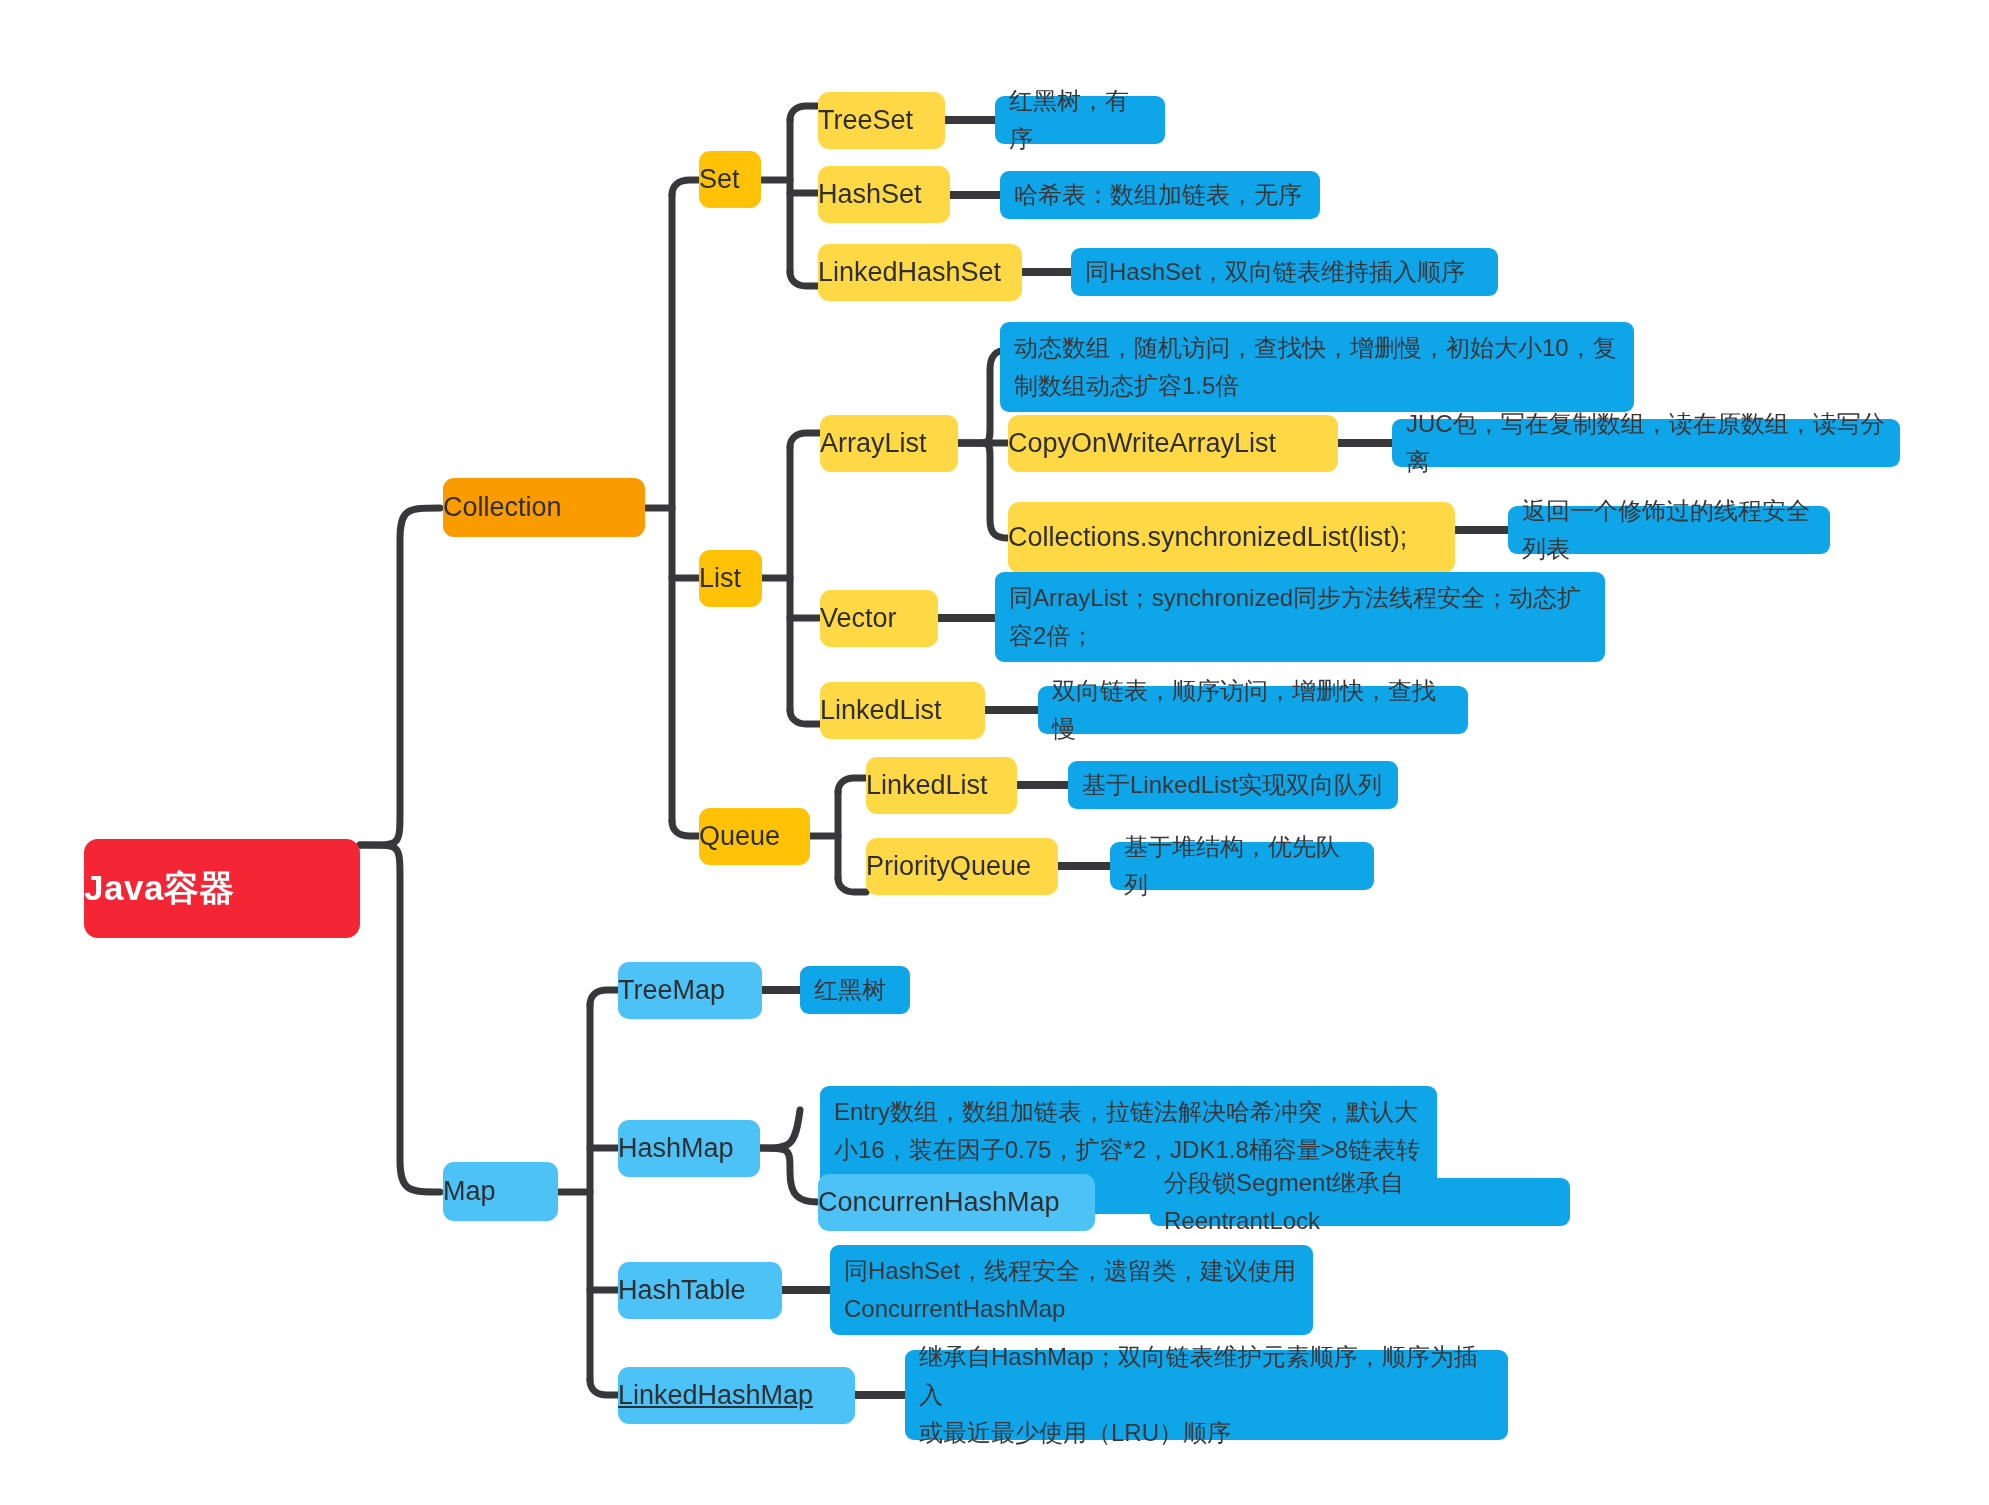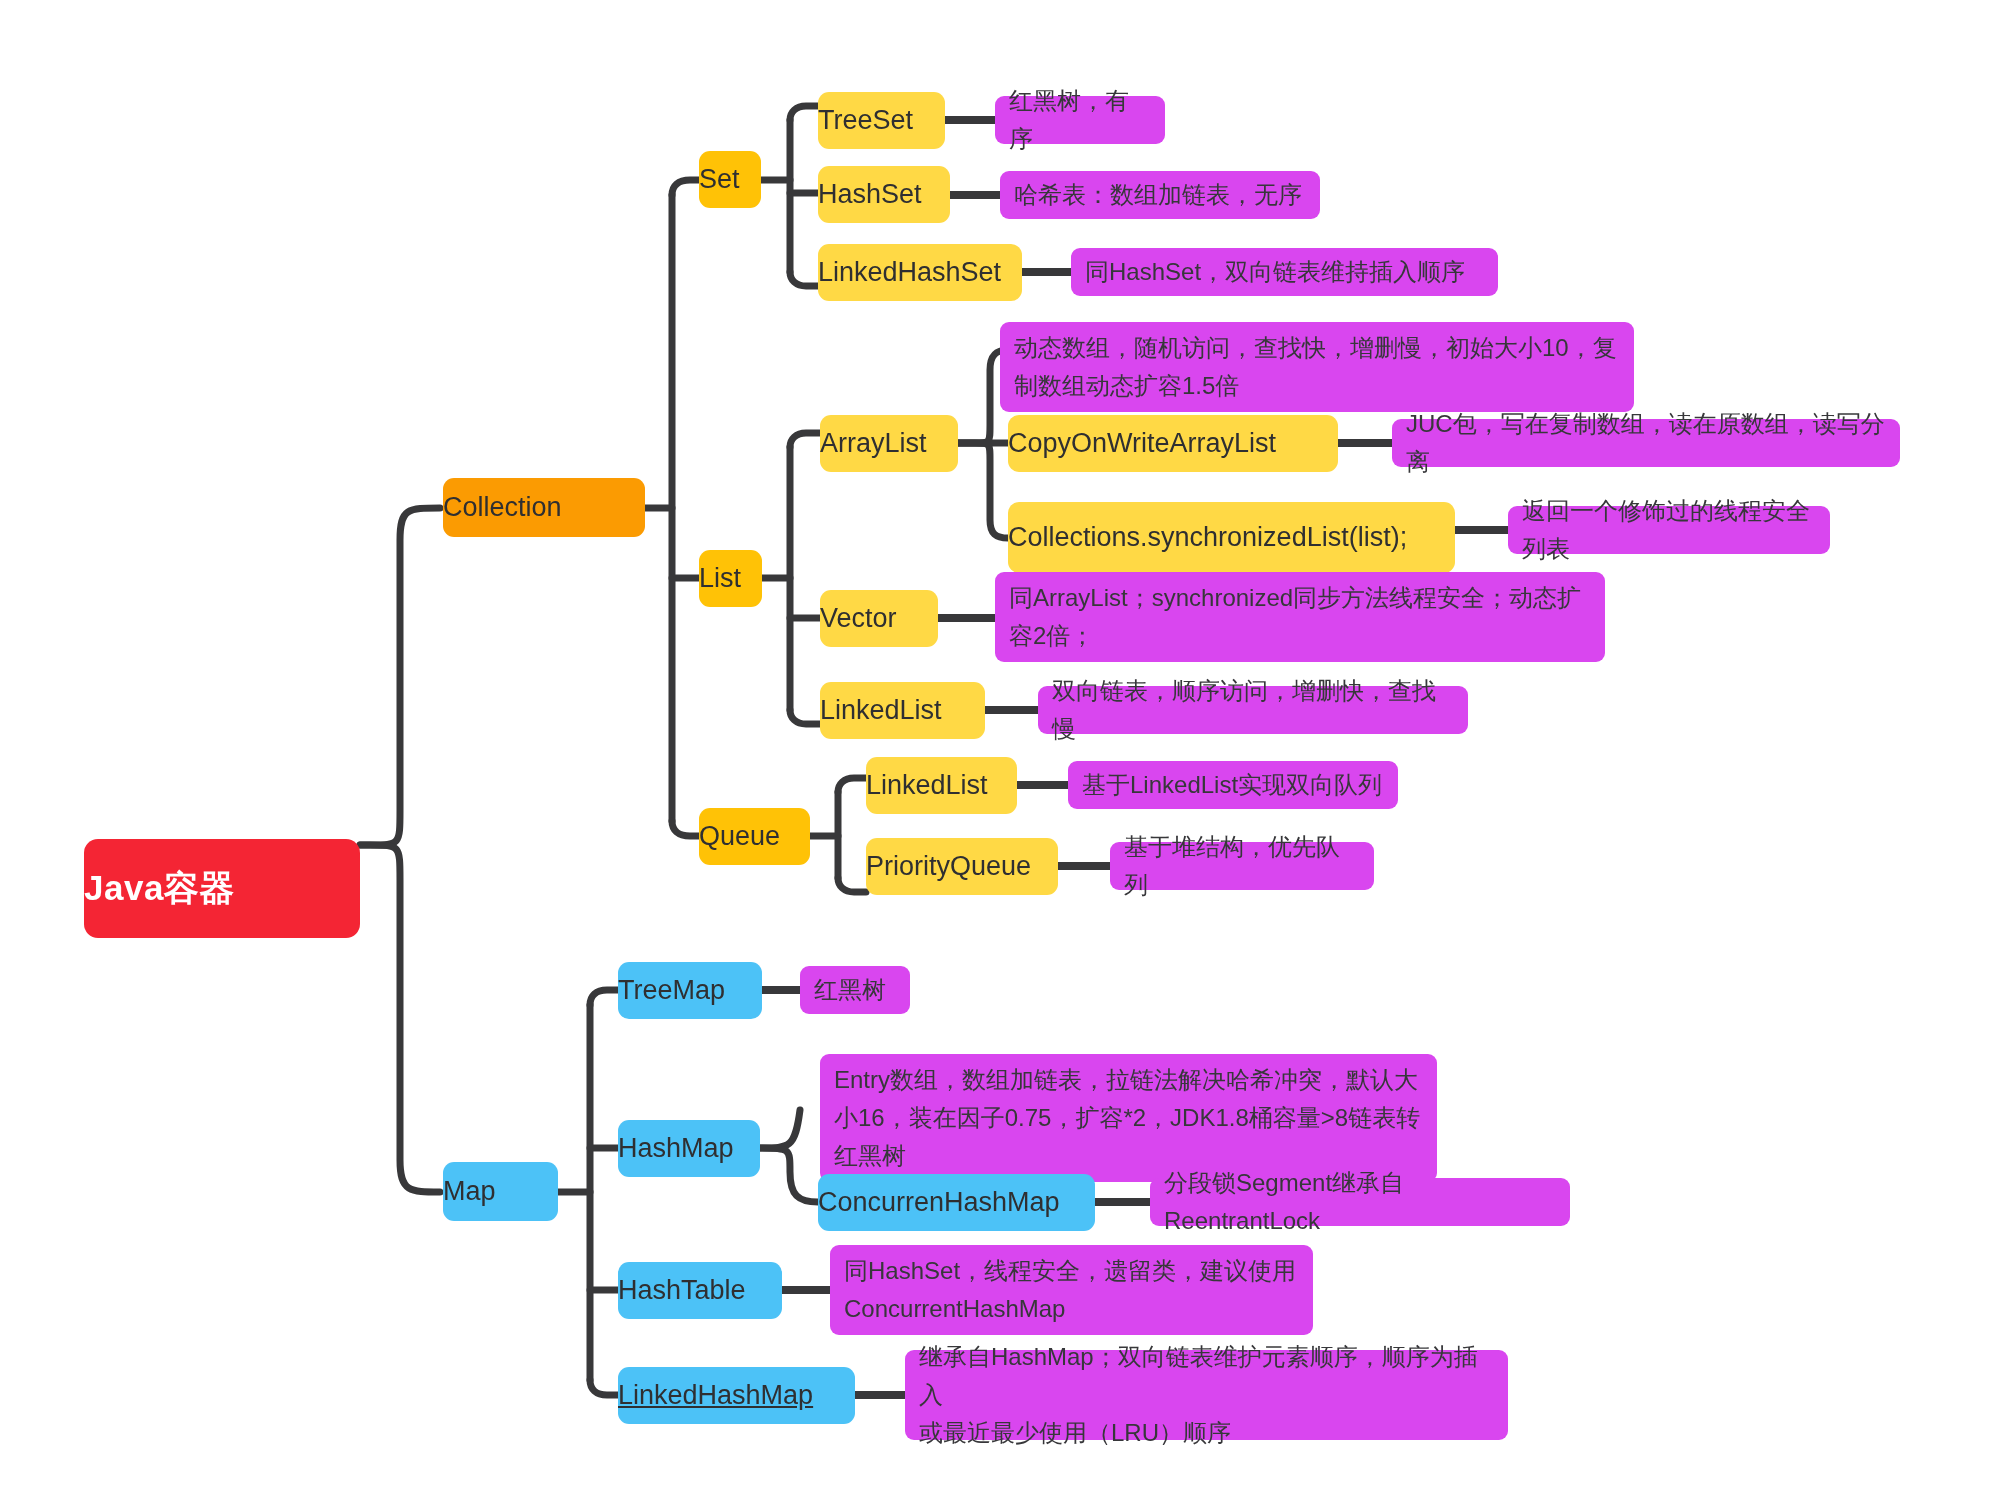--- a/index.html
+++ b/index.html
@@ -10,21 +10,21 @@
   svg.links path{fill:none;stroke:#38383a;stroke-linecap:round;stroke-linejoin:round;}
   .node{position:absolute;box-sizing:border-box;display:flex;align-items:center;
         justify-content:flex-start;border-radius:10px;white-space:nowrap;color:#2f2f31;}
   .root{background:#f42534;color:#ffffff;font-weight:bold;font-size:35px;
         border-radius:14px;letter-spacing:.5px;}
   .lvl1{font-size:27px;border-radius:11px;}
   .orange{background:#fb9b02;}
   .blue{background:#4cc2f7;}
   .amber{background:#ffc206;}
   .yellow{background:#ffd945;}
-  .note{position:absolute;box-sizing:border-box;background:#d946ef;border-radius:9px;
+  .note{position:absolute;box-sizing:border-box;background:#0ea5e9;border-radius:9px;
         color:#37373a;font-size:24px;line-height:38px;padding:8px 14px;
         display:flex;align-items:center;}
   .note span{display:block;}
 </style>
 </head>
 <body>
 
 <div id="canvas">
 
   <svg class="links" viewBox="0 0 1989 1505">
@@ -187,21 +187,21 @@
   <div class="node lvl1 blue" style="left:618px;top:962px;width:144px;height:57px;">
     <span>TreeMap</span>
   </div>
   <div class="note" style="left:800px;top:966px;width:110px;height:48px;">
     <span>红黑树</span>
   </div>
 
   <div class="node lvl1 blue" style="left:618px;top:1120px;width:142px;height:57px;">
     <span>HashMap</span>
   </div>
-  <div class="note" style="left:820px;top:1054px;width:617px;height:128px;">
+  <div class="note" style="left:820px;top:1086px;width:617px;height:128px;">
     <span>
       <span>Entry数组，数组加链表，拉链法解决哈希冲突，默认大</span>
       <span>小16，装在因子0.75，扩容*2，JDK1.8桶容量&gt;8链表转</span>
       <span>红黑树</span>
     </span>
   </div>
 
   <div class="node lvl1 blue" style="left:818px;top:1174px;width:277px;height:57px;">
     <span>ConcurrenHashMap</span>
   </div>

